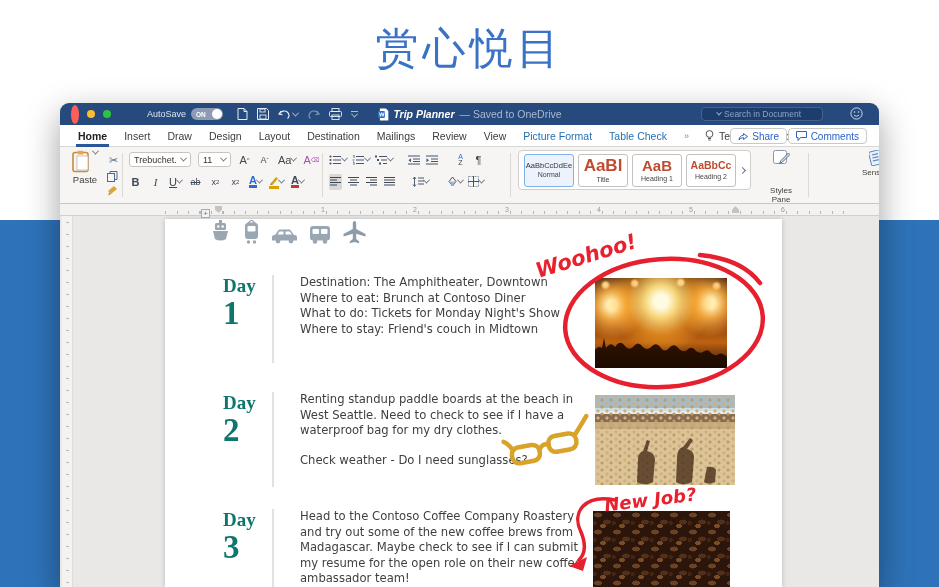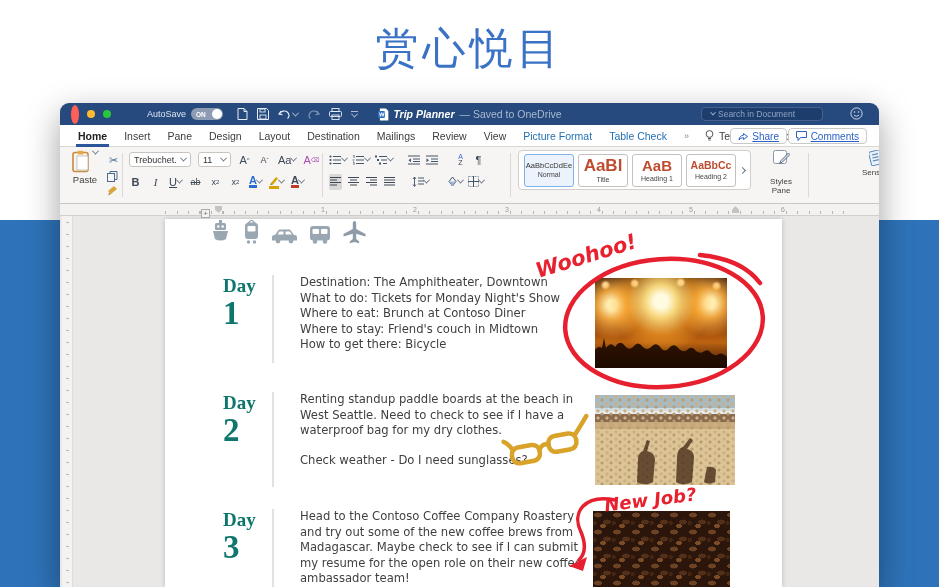--- a/index.html
+++ b/index.html
@@ -22,36 +22,36 @@
   .toggle { width: 32px; height: 12px; border-radius: 6px; background: #8d9cb4; position: relative; }
   .toggle .on { position: absolute; left: 5px; top: 2.5px; font-size: 6.5px; color: #fff; font-weight: bold; }
   .toggle .knob { position: absolute; right: 1px; top: 1px; width: 10px; height: 10px; border-radius: 50%; background: #fff; }
   .qat { display: flex; align-items: center; gap: 9px; margin-left: 14px; color: #e7edf6; }
   .qat svg { display: block; }
   .doc-title { position: absolute; left: 50%; transform: translateX(-50%); display: flex; align-items: center; gap: 5px;
                font-size: 10.5px; color: #fff; white-space: nowrap; }
   .doc-title .t { font-weight: bold; font-style: italic; }
   .doc-title .s { color: #a9b8d2; font-weight: normal; }
   .searchbox { position: absolute; right: 56px; top: 4px; width: 122px; height: 14px; background: #1d3e6c;
-               border: 1px solid #47618f; border-radius: 4px; display: flex; align-items: center; padding: 0 6px; gap: 3px; }
+               border: 1px solid #47618f; border-radius: 4px; display: flex; align-items: center; padding: 0 12px; gap: 3px; }
   .searchbox input { flex: 1; background: transparent; border: none; outline: none; font-size: 8.5px; color: #cdd8ea; }
   .searchbox input::placeholder { color: #8fa3c4; }
   .smiley { position: absolute; right: 16px; top: 4px; }
 
   
   .tabrow { position: relative; height: 22px; background: #fff; border-bottom: 1px solid #d8d6d3;
             display: flex; align-items: center; padding-left: 18px; gap: 17px; font-size: 10.5px; color: #3c3c3c; }
   .tab { position: relative; cursor: default; white-space: nowrap; }
   .tab.active { font-weight: bold; color: #222; }
   .tab.active::after { content:""; position: absolute; left: -2px; right: -2px; bottom: -5px; height: 2.5px; background: #2b579a; }
   .tab.ctx { color: #2470b4; }
   .ovf { color: #8a8a8a; font-size: 9px; letter-spacing: -1px; }
   .tellme { display: flex; align-items: center; gap: 5px; color: #3c3c3c; }
   .pillbtn { position: absolute; top: 3px; height: 16px; border: 1px solid #c9c9c9; border-radius: 4px; background: #fff;
-             display: flex; align-items: center; gap: 4px; padding: 0 7px; font-size: 10px; color: #2b62c4; text-decoration: underline; }
+             display: flex; align-items: center; gap: 4px; padding: 0 7px; font-size: 10px; color: #2b62c4; }
   .pillbtn.share { right: 92px; } .pillbtn.comments { right: 12px; }
 
   
   .ribbon { position: relative; height: 57px; background: #f6f5f3; border-bottom: 1px solid #c9c7c4; color: #44546a; }
   .vdiv { position: absolute; top: 6px; bottom: 6px; width: 1px; background: #dbd8d5; }
   .grp { position: absolute; top: 3px; }
   .r { display: flex; align-items: center; height: 19px; gap: 7px; font-size: 11px; }
   .r2 { margin-top: 3px; }
   .paste { display: flex; flex-direction: column; align-items: center; width: 34px; }
   .paste .lbl { font-size: 9.5px; color: #3f3f3f; margin-top: 1px; }
@@ -216,21 +216,21 @@
         <circle cx="6.5" cy="6.5" r="5.6" fill="none" stroke="#cfdaeb" stroke-width="1"></circle>
         <circle cx="4.5" cy="5" r=".8" fill="#cfdaeb"></circle>
         <circle cx="8.5" cy="5" r=".8" fill="#cfdaeb"></circle>
         <path d="M4 8c1.5 1.6 3.5 1.6 5 0" fill="none" stroke="#cfdaeb" stroke-width="1"></path>
       </svg>
   </div>
 
   <div class="tabrow">
     <span class="tab active">Home</span>
     <span class="tab">Insert</span>
-    <span class="tab">Pane</span>
+    <span class="tab">Draw</span>
     <span class="tab">Design</span>
     <span class="tab">Layout</span>
     <span class="tab">Destination</span>
     <span class="tab">Mailings</span>
     <span class="tab">Review</span>
     <span class="tab">View</span>
     <span class="tab ctx">Picture Format</span>
     <span class="tab ctx">Table Check</span>
     <span class="ovf">»</span>
     <span class="tellme">
@@ -459,21 +459,21 @@
         <span class="lab">Heading 2</span>
       </div>
       <span class="cv" style="transform:rotate(-45deg)"></span>
     </div>
 
     <div class="grp bigbtn" style="left:700px;width:42px">
       <svg width="17" height="17" viewBox="0 0 17 17">
           <rect x="0.5" y="0.5" width="13" height="13" rx="2" fill="#fff" stroke="#8a97a8"></rect>
           <path d="M15.5 3 8 10.5l-1.5 3 3-1.5L17 4.5z" fill="#cfe0f2" stroke="#44546a" stroke-width=".8"></path>
         </svg>
-      <span style="margin-top:10px">Styles Pane</span>
+      <span style="margin-top:19px">Styles Pane</span>
     </div>
     <div class="vdiv" style="left:748px"></div>
 
     <div class="grp bigbtn" style="left:796px;width:48px">
       <span style="display:flex;align-items:flex-start;gap:2px">
         <svg width="15" height="16" viewBox="0 0 15 16">
             <rect x="1" y="1" width="11" height="14" rx="1.5" fill="#e9f1fa" stroke="#5a87b8" transform="rotate(-14 6 8)"></rect>
             <path d="M3 5l6-1.4M3.4 8l6-1.4M3.8 11l6-1.4" stroke="#5a87b8" stroke-width="1.1"></path>
           </svg>
         <span class="cv"></span>
@@ -532,24 +532,23 @@
         </svg>
     </div>
 
     <div class="day-row" style="top:59px">
       <div class="day-col" style="height:88px">
         <div class="day-word">Day</div>
         <div class="day-num">1</div>
       </div>
       <div class="day-text">
         <div class="dl">Destination: The Amphitheater, Downtown</div>
+        <div class="dl">Where to eat: Brunch at Contoso Diner</div>
         <div class="dl">What to do: Tickets for Monday Night's Show</div>
-        <div class="dl">Where to eat: Brunch at Contoso Diner</div>
         <div class="dl">Where to stay: Friend's couch in Midtown</div>
-        <div class="dl">How to get there: Bicycle</div>
       </div>
     </div>
 
     <div class="day-row" style="top:176px">
       <div class="day-col" style="height:95px">
         <div class="day-word">Day</div>
         <div class="day-num">2</div>
       </div>
       <div class="day-text">
         <div class="para">Renting standup paddle boards at the beach in West Seattle. Need to check to see if I have a waterproof bag for my dry clothes.</div>

